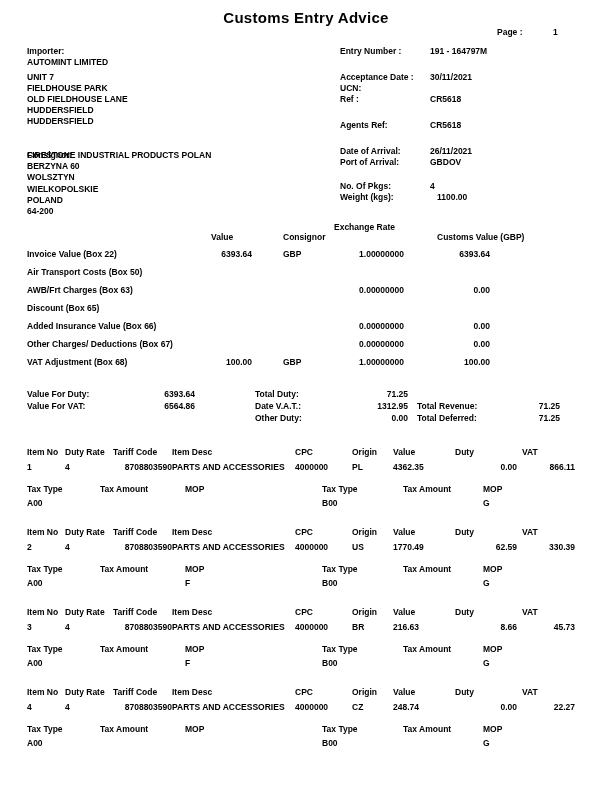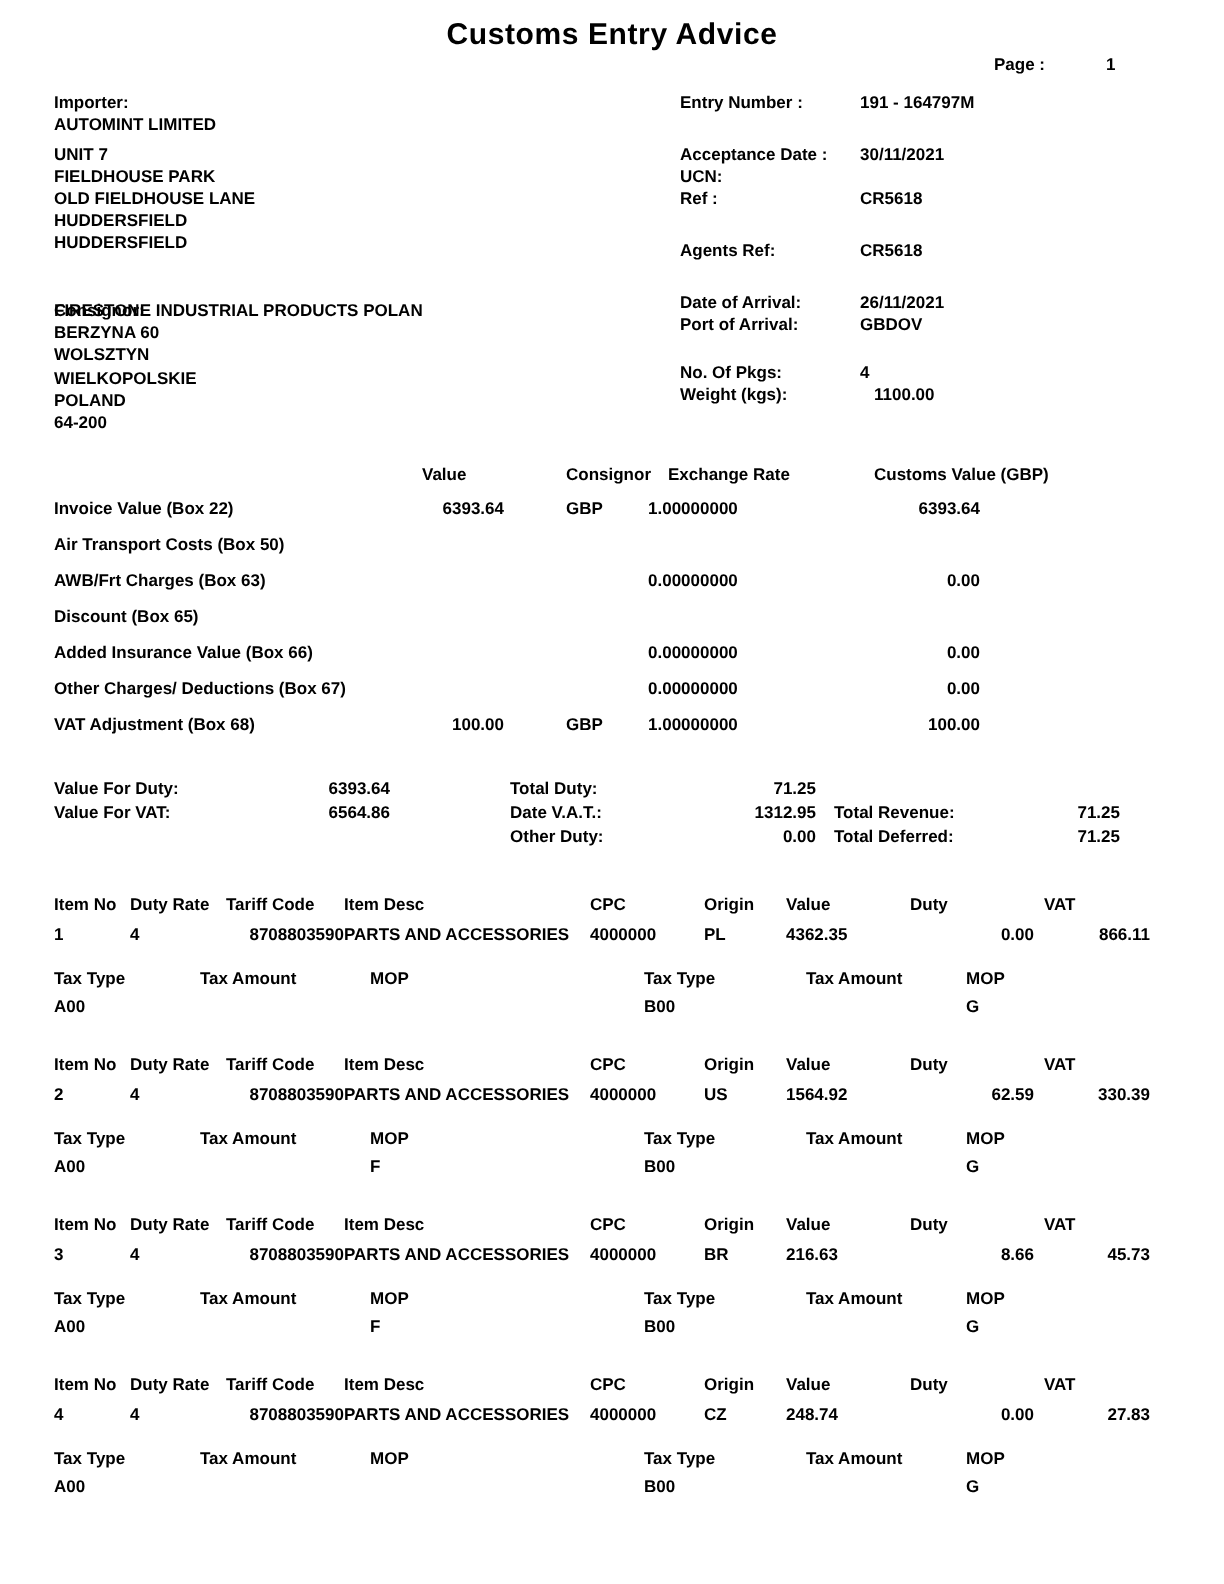--- a/index.html
+++ b/index.html
@@ -11,21 +11,21 @@
   .t { position:absolute; white-space:nowrap; line-height:1; }
   .title { left:0; top:10px; width:612px; text-align:center; font-size:15px; letter-spacing:0.3px; }
 
   
   .il { left:340px; }
   .iv { left:430px; }
 
   
   .cv { left:182px; width:70px; text-align:right; }
   .cc { left:283px; }
-  .ce { left:324px; width:80px; text-align:left; }
+  .ce { left:324px; width:80px; text-align:right; }
   .cx { left:420px; width:70px; text-align:right; }
 
   
   .tl1 { left:27px; }  .tv1 { left:115px; width:80px; text-align:right; }
   .tl2 { left:255px; } .tv2 { left:330px; width:78px; text-align:right; }
   .tl3 { left:417px; } .tv3 { left:488px; width:72px; text-align:right; }
 
   
   .i-no  { left:27px; }  .i-dr  { left:65px; }
   .i-tch { left:113px; } .i-tc  { left:102px; width:70px; text-align:right; }
@@ -77,21 +77,21 @@
   <div class="t iv" style="top:147px">26/11/2021</div>
   <div class="t il" style="top:158px">Port of Arrival:</div>
   <div class="t iv" style="top:158px">GBDOV</div>
   <div class="t il" style="top:182px">No. Of Pkgs:</div>
   <div class="t iv" style="top:182px">4</div>
   <div class="t il" style="top:193px">Weight (kgs):</div>
   <div class="t" style="left:437px;top:193px">1100.00</div>
 
   <div class="t" style="left:211px;top:233px">Value</div>
   <div class="t cc" style="top:233px">Consignor</div>
-  <div class="t" style="left:334px;top:233px">Exchange Rate</div>
+  <div class="t" style="left:334px;top:223px">Exchange Rate</div>
   <div class="t" style="left:437px;top:233px">Customs Value (GBP)</div>
 
   <div class="t" style="left:27px;top:250px">Invoice Value (Box 22)</div>
   <div class="t cv" style="top:250px">6393.64</div>
   <div class="t cc" style="top:250px">GBP</div>
   <div class="t ce" style="top:250px">1.00000000</div>
   <div class="t cx" style="top:250px">6393.64</div>
 
   <div class="t" style="left:27px;top:268px">Air Transport Costs (Box 50)</div>
   <div class="t cv" style="top:268px"></div>
@@ -183,21 +183,21 @@
   <div class="t i-orig" style="top:528px">Origin</div>
   <div class="t i-val" style="top:528px">Value</div>
   <div class="t h-duty" style="top:528px">Duty</div>
   <div class="t h-vat" style="top:528px">VAT</div>
   <div class="t i-no" style="top:543px">2</div>
   <div class="t i-dr" style="top:543px">4</div>
   <div class="t i-tc" style="top:543px">8708803590</div>
   <div class="t i-desc" style="top:543px">PARTS AND ACCESSORIES</div>
   <div class="t i-cpc" style="top:543px">4000000</div>
   <div class="t i-orig" style="top:543px">US</div>
-  <div class="t i-val" style="top:543px">1564.92</div>
+  <div class="t i-val" style="top:543px">1770.49</div>
   <div class="t i-duty" style="top:543px">62.59</div>
   <div class="t i-vat" style="top:543px">330.39</div>
   <div class="t tx1" style="top:565px">Tax Type</div>
   <div class="t ta1" style="top:565px">Tax Amount</div>
   <div class="t tm1" style="top:565px">MOP</div>
   <div class="t tx2" style="top:565px">Tax Type</div>
   <div class="t ta2" style="top:565px">Tax Amount</div>
   <div class="t tm2" style="top:565px">MOP</div>
   <div class="t tx1" style="top:579px">A00</div>
   <div class="t ta1" style="top:579px"></div>
@@ -247,21 +247,21 @@
   <div class="t h-duty" style="top:688px">Duty</div>
   <div class="t h-vat" style="top:688px">VAT</div>
   <div class="t i-no" style="top:703px">4</div>
   <div class="t i-dr" style="top:703px">4</div>
   <div class="t i-tc" style="top:703px">8708803590</div>
   <div class="t i-desc" style="top:703px">PARTS AND ACCESSORIES</div>
   <div class="t i-cpc" style="top:703px">4000000</div>
   <div class="t i-orig" style="top:703px">CZ</div>
   <div class="t i-val" style="top:703px">248.74</div>
   <div class="t i-duty" style="top:703px">0.00</div>
-  <div class="t i-vat" style="top:703px">27.83</div>
+  <div class="t i-vat" style="top:703px">22.27</div>
   <div class="t tx1" style="top:725px">Tax Type</div>
   <div class="t ta1" style="top:725px">Tax Amount</div>
   <div class="t tm1" style="top:725px">MOP</div>
   <div class="t tx2" style="top:725px">Tax Type</div>
   <div class="t ta2" style="top:725px">Tax Amount</div>
   <div class="t tm2" style="top:725px">MOP</div>
   <div class="t tx1" style="top:739px">A00</div>
   <div class="t ta1" style="top:739px"></div>
   <div class="t tm1" style="top:739px"></div>
   <div class="t tx2" style="top:739px">B00</div>

